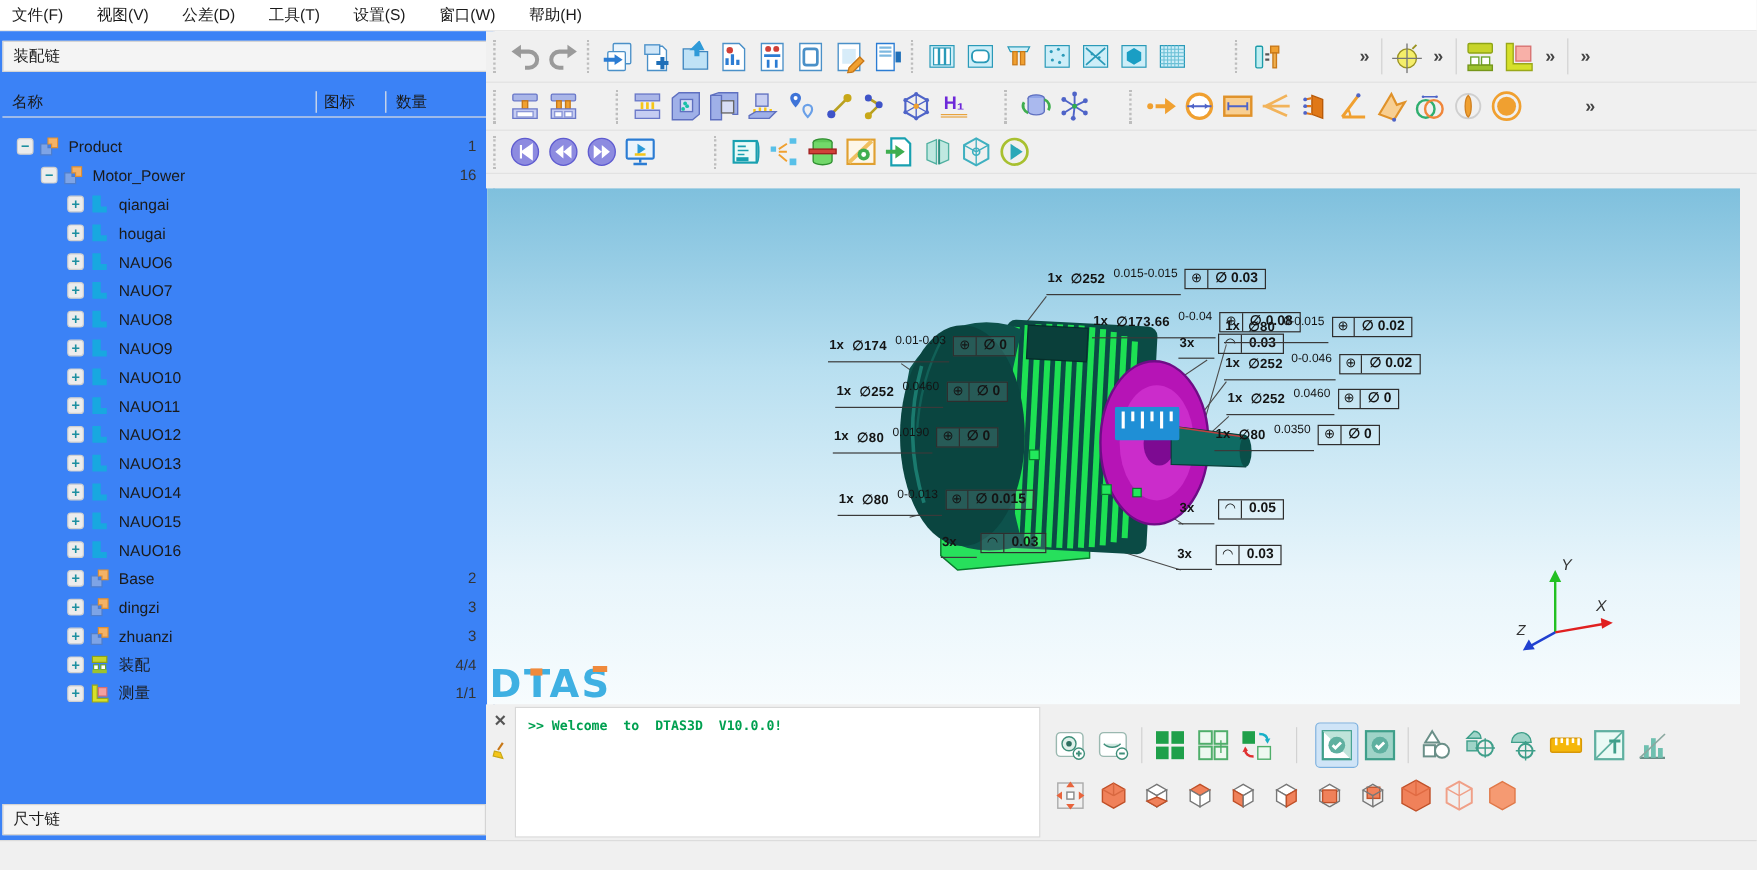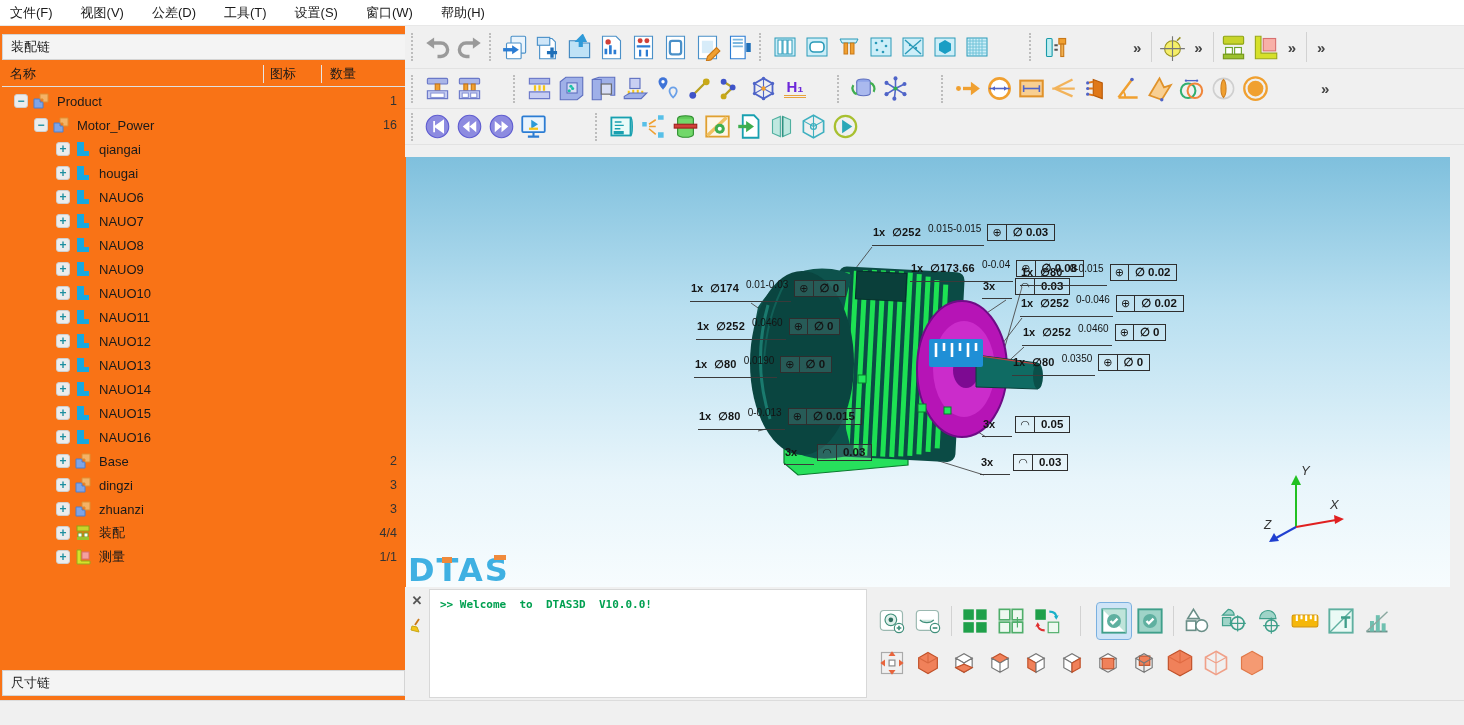--- a/index.html
+++ b/index.html
@@ -2,23 +2,23 @@
 <html><head>
 <meta charset="utf-8">
 <style>
   *{box-sizing:border-box;margin:0;padding:0}
   html,body{width:1464px;height:725px;overflow:hidden}
   body{font-family:"Liberation Sans",sans-serif;background:#f0f0f0;position:relative;font-size:13px;color:#1a1a1a}
   
   #menubar{position:absolute;left:0;top:0;width:1464px;height:26px;background:#fff;display:flex;align-items:center;gap:28px;padding-left:10px;border-bottom:1px solid #e8e8e8}
   .menu-item{cursor:default;white-space:nowrap}
   
-  #left-panel{position:absolute;left:0;top:26px;width:412px;height:674px;background:#f97316;border-right:1px solid #c9c9c9}
+  #left-panel{position:absolute;left:0;top:26px;width:412px;height:674px;background:#3b82f6;border-right:1px solid #c9c9c9}
   .panel-titlebar{margin:8px 2px 0 2px;height:26px;background:#f4f4f4;border:1px solid #d4d4d4;display:flex;align-items:center;padding-left:8px;font-size:13px}
-  #col-header{display:flex;height:26px;border-bottom:1px solid #e0e0e0;align-items:center;margin:1px 2px;font-size:13px}
+  #col-header{display:flex;height:26px;border-bottom:1px solid #e0e0e0;align-items:center;margin:12px 2px;font-size:13px}
   #col-header .c-name{flex:0 0 262px;padding-left:8px;border-right:1px solid #e6e6e6}
   #col-header .c-icon{flex:0 0 58px;padding-left:6px;border-right:1px solid #e6e6e6}
   #col-header .c-qty{flex:1;padding-left:8px}
   #tree{margin-top:2px}
   .trow{display:flex;align-items:center;height:24px;cursor:default}
   .trow.ind0{padding-left:14px}.trow.ind1{padding-left:34px}.trow.ind2{padding-left:56px}
   .expander{width:14px;height:14px;background:#ececec;border:1px solid #cfcfcf;border-radius:3px;display:flex;align-items:center;justify-content:center;font-size:12px;font-weight:bold;color:#1d8fa0;line-height:1;margin-right:5px}
   .exp-minus .expander::before{content:"−"}
   .exp-plus .expander::before{content:"+"}
   .ticon{width:18px;height:16px;margin-right:6px;position:relative}

